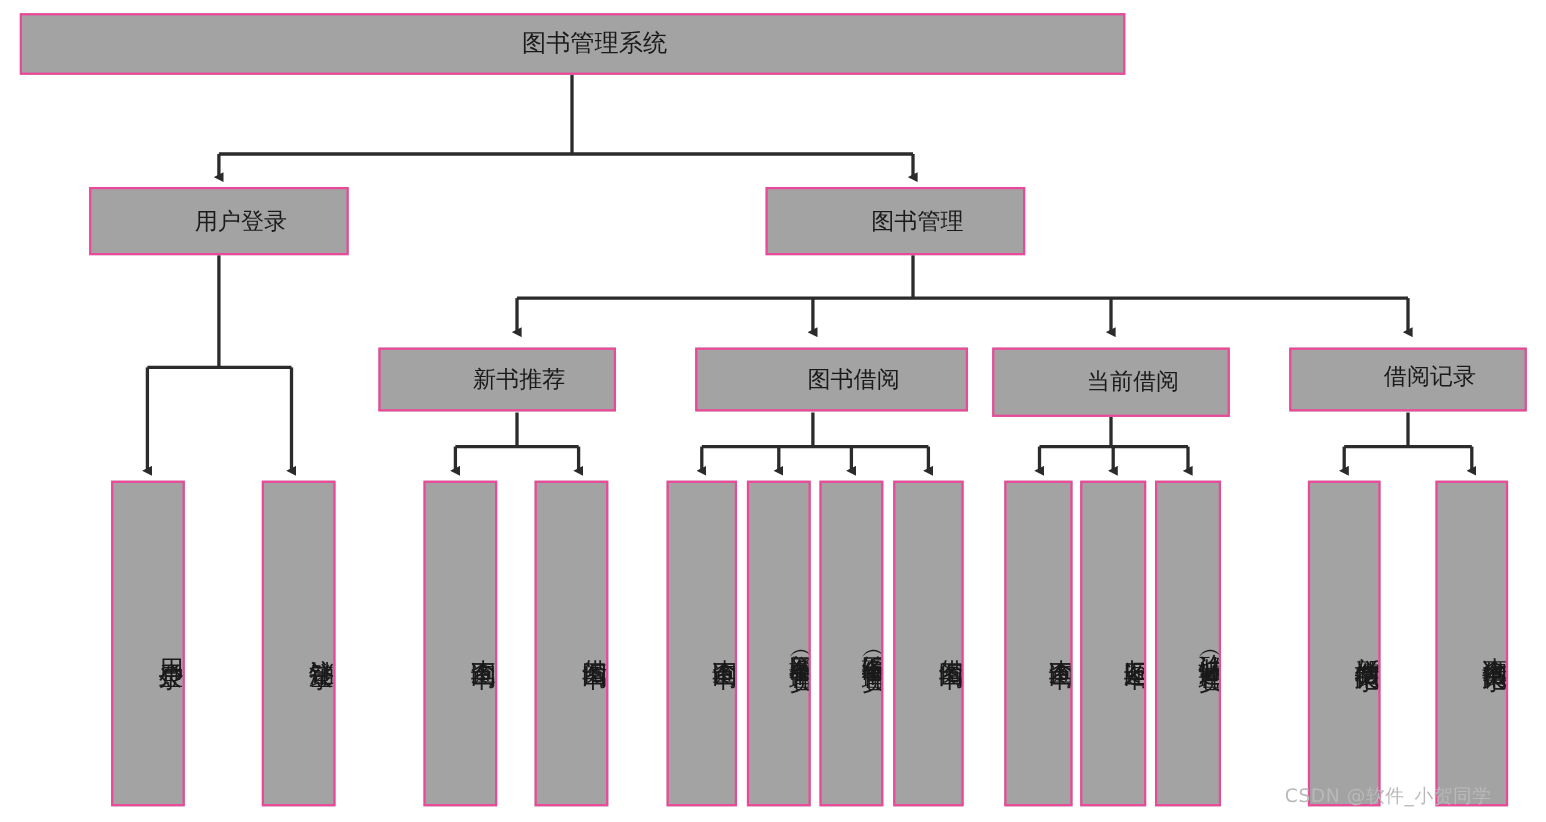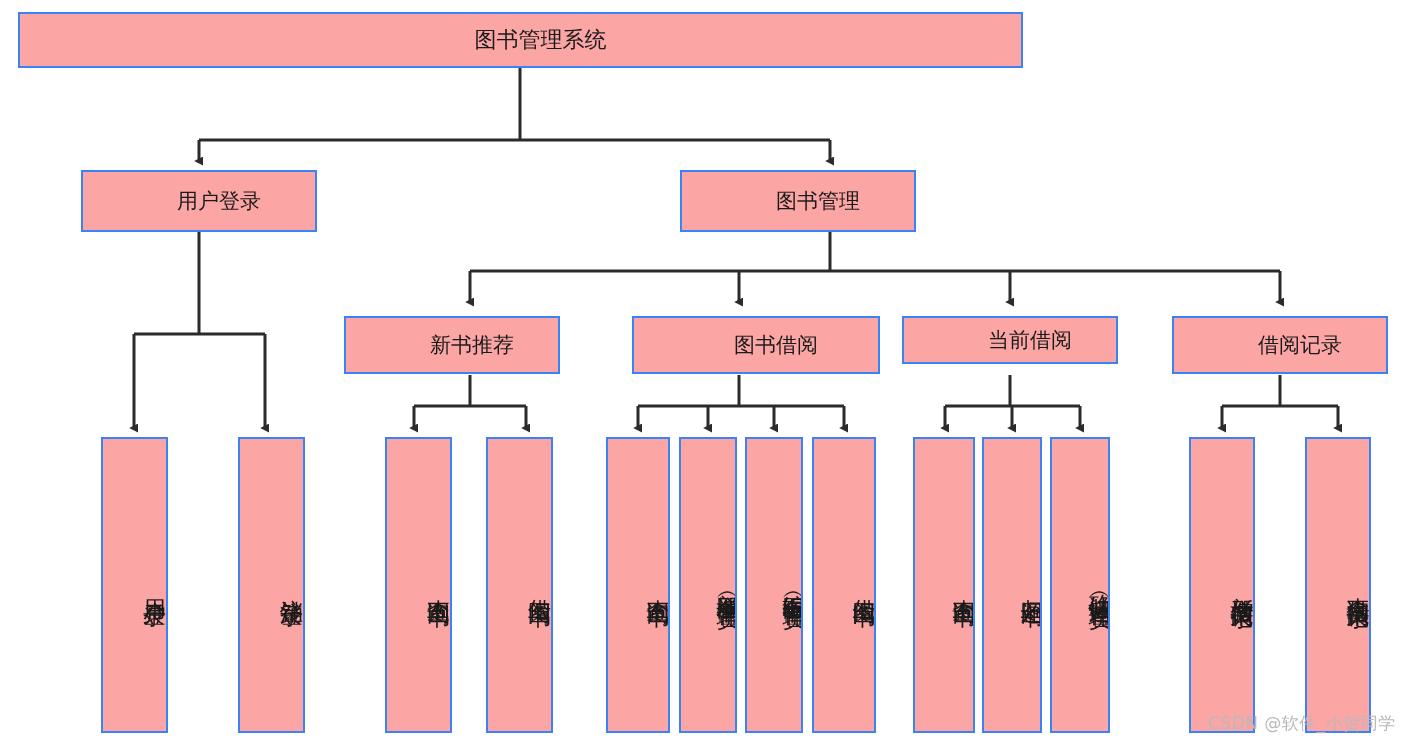--- a/index.html
+++ b/index.html
@@ -23,22 +23,22 @@
     position: absolute;
     top: 0;
     left: 0;
     width: 1405px;
     height: 747px;
     pointer-events: none;
   }
   .node {
     position: absolute;
     box-sizing: border-box;
-    background: #fca5a5;
-    border: 2px solid #3b82f6;
+    background: #a3a3a3;
+    border: 2px solid #ec4899;
     display: flex;
     align-items: center;
     justify-content: center;
     overflow: hidden;
     padding-left: 40px;
   }
   .node .label {
     color: #1a1a1a;
     text-align: center;
     line-height: 1.18;
@@ -56,21 +56,21 @@
     text-orientation: upright;
     font-size: 23px;
     letter-spacing: 2px;
     line-height: 1;
   }
   .node.root .label {
     font-size: 22px;
   }
   .watermark {
     position: absolute;
-    left: 1208px;
+    left: 1168px;
     top: 712px;
     font-size: 17px;
     color: #b9b9b9;
     white-space: nowrap;
     letter-spacing: 0.5px;
   }
 </style>
 </head>
 <body>
 
@@ -127,34 +127,34 @@
     </g>
   </svg>
 
   <div class="node root horizontal" style="left:18px; top:12px; width:1005px; height:56px;">
     <span class="label">图书管理系统</span>
   </div>
 
   <div class="node horizontal" style="left:81px; top:170px; width:236px; height:62px;">
     <span class="label">用户登录</span>
   </div>
-  <div class="node horizontal" style="left:680px; top:170px; width:236px; height:62px;">
+  <div class="node horizontal" style="left:696px; top:170px; width:236px; height:62px;">
     <span class="label">图书管理</span>
   </div>
 
   <div class="node horizontal" style="left:344px; top:316px; width:216px; height:58px;">
     <span class="label">新书推荐</span>
   </div>
   <div class="node horizontal" style="left:632px; top:316px; width:248px; height:58px;">
     <span class="label">图书借阅</span>
   </div>
-  <div class="node horizontal" style="left:902px; top:316px; width:216px; height:48px;">
+  <div class="node horizontal" style="left:902px; top:316px; width:216px; height:63px;">
     <span class="label">当前借阅</span>
   </div>
-  <div class="node horizontal" style="left:1172px; top:316px; width:216px; height:58px;">
+  <div class="node horizontal" style="left:1172px; top:316px; width:216px; height:58px;font-family:Liberation Mono, monospace;">
     <span class="label">借阅记录</span>
   </div>
 
   <div class="node vertical" style="left:101px; top:437px; width:67px; height:296px;">
     <span class="label">用户登录</span>
   </div>
   <div class="node vertical" style="left:238px; top:437px; width:67px; height:296px;">
     <span class="label">注销登录</span>
   </div>
 

